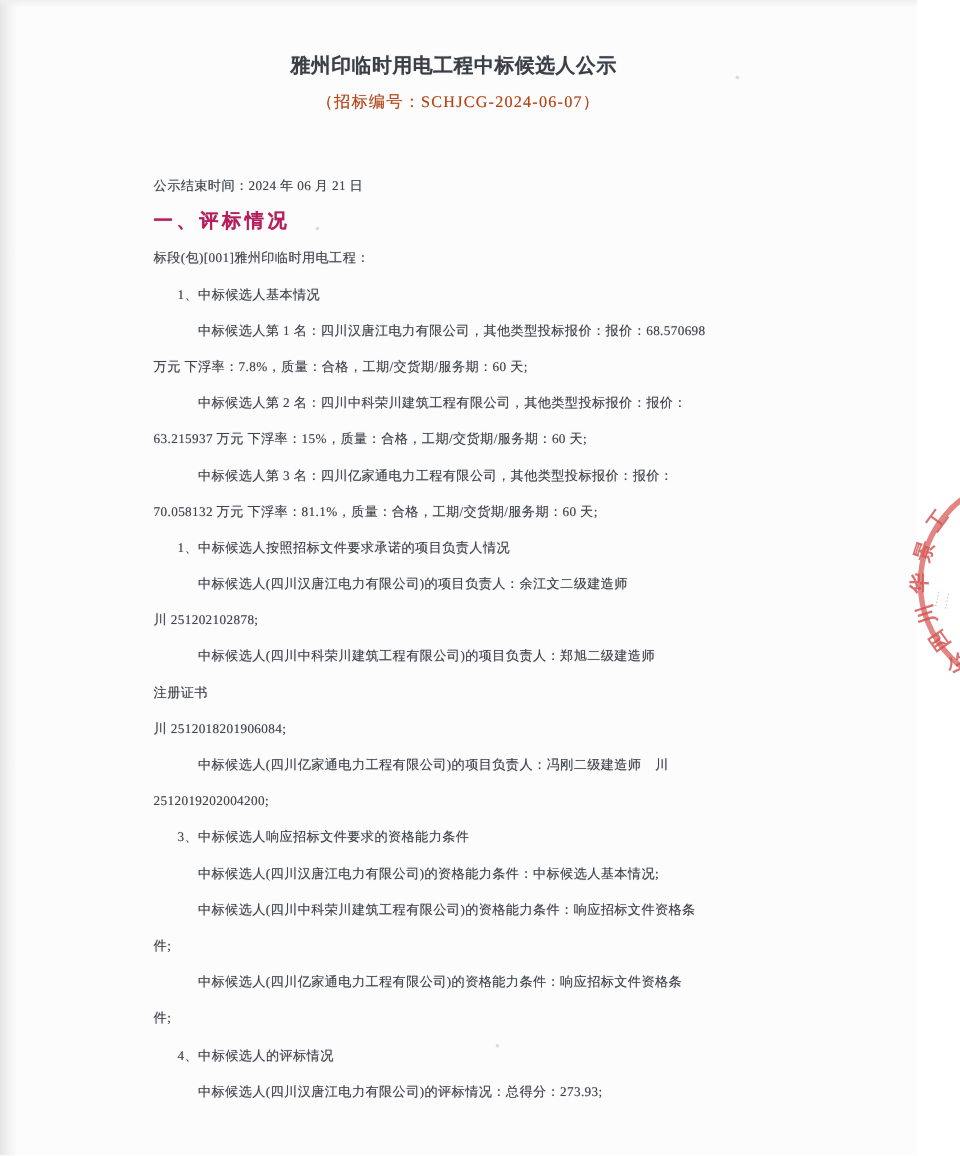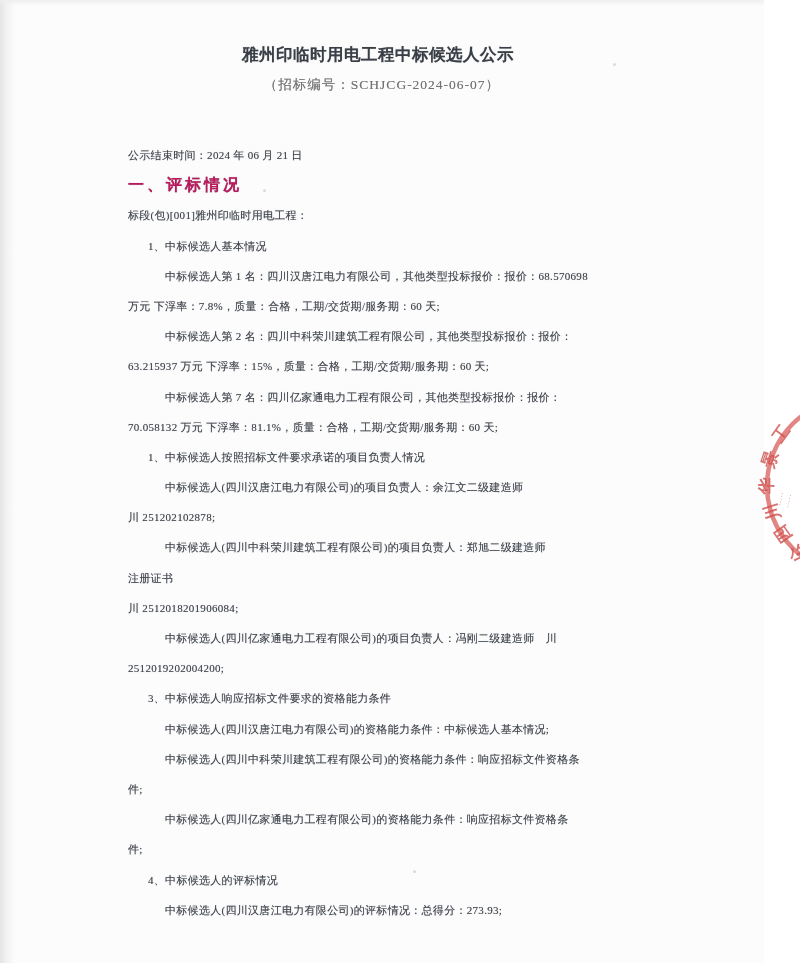--- a/index.html
+++ b/index.html
@@ -17,21 +17,21 @@
     position:absolute;left:0;top:0;right:0;height:6px;
     background:linear-gradient(180deg,#efefef,rgba(252,252,252,0));
   }
   .doc-title{
     position:absolute;left:0;right:8px;top:44px;text-align:center;
     font-size:16.5px;font-weight:600;letter-spacing:.5px;color:#3a3f47;
     text-shadow:0 0 .7px rgba(58,63,71,.5);
   }
   .doc-subtitle{
     position:absolute;left:0;right:0;top:76px;text-align:center;
-    font-size:13.5px;font-weight:500;letter-spacing:1px;color:#737373;
+    font-size:13.5px;font-weight:500;letter-spacing:1px;color:#c2410c;
     text-shadow:0 0 .6px rgba(62,67,75,.45);
   }
   .doc-body{
     position:absolute;left:128px;top:140px;width:640px;
   }
   .line{
     height:30.2px;line-height:30.2px;font-size:11px;
     white-space:nowrap;letter-spacing:.3px;
     text-shadow:0 0 .7px rgba(65,70,78,.5);
   }
@@ -63,21 +63,21 @@
 
   <div class="doc-body">
       <div class="line cont">公示结束时间：2024 年 06 月 21 日</div>
       <div class="line section">一、评标情况</div>
       <div class="line cont">标段(包)[001]雅州印临时用电工程：</div>
       <div class="line num">1、中标候选人基本情况</div>
       <div class="line sub">中标候选人第 1 名：四川汉唐江电力有限公司，其他类型投标报价：报价：68.570698</div>
       <div class="line cont">万元 下浮率：7.8%，质量：合格，工期/交货期/服务期：60 天;</div>
       <div class="line sub">中标候选人第 2 名：四川中科荣川建筑工程有限公司，其他类型投标报价：报价：</div>
       <div class="line cont">63.215937 万元 下浮率：15%，质量：合格，工期/交货期/服务期：60 天;</div>
-      <div class="line sub">中标候选人第 7 名：四川亿家通电力工程有限公司，其他类型投标报价：报价：</div>
+      <div class="line sub">中标候选人第 3 名：四川亿家通电力工程有限公司，其他类型投标报价：报价：</div>
       <div class="line cont">70.058132 万元 下浮率：81.1%，质量：合格，工期/交货期/服务期：60 天;</div>
       <div class="line num">1、中标候选人按照招标文件要求承诺的项目负责人情况</div>
       <div class="line sub">中标候选人(四川汉唐江电力有限公司)的项目负责人：余江文二级建造师</div>
       <div class="line cont">川 251202102878;</div>
       <div class="line sub">中标候选人(四川中科荣川建筑工程有限公司)的项目负责人：郑旭二级建造师</div>
       <div class="line cont">注册证书</div>
       <div class="line cont">川 2512018201906084;</div>
       <div class="line sub">中标候选人(四川亿家通电力工程有限公司)的项目负责人：冯刚二级建造师　川</div>
       <div class="line cont">2512019202004200;</div>
       <div class="line num">3、中标候选人响应招标文件要求的资格能力条件</div>

